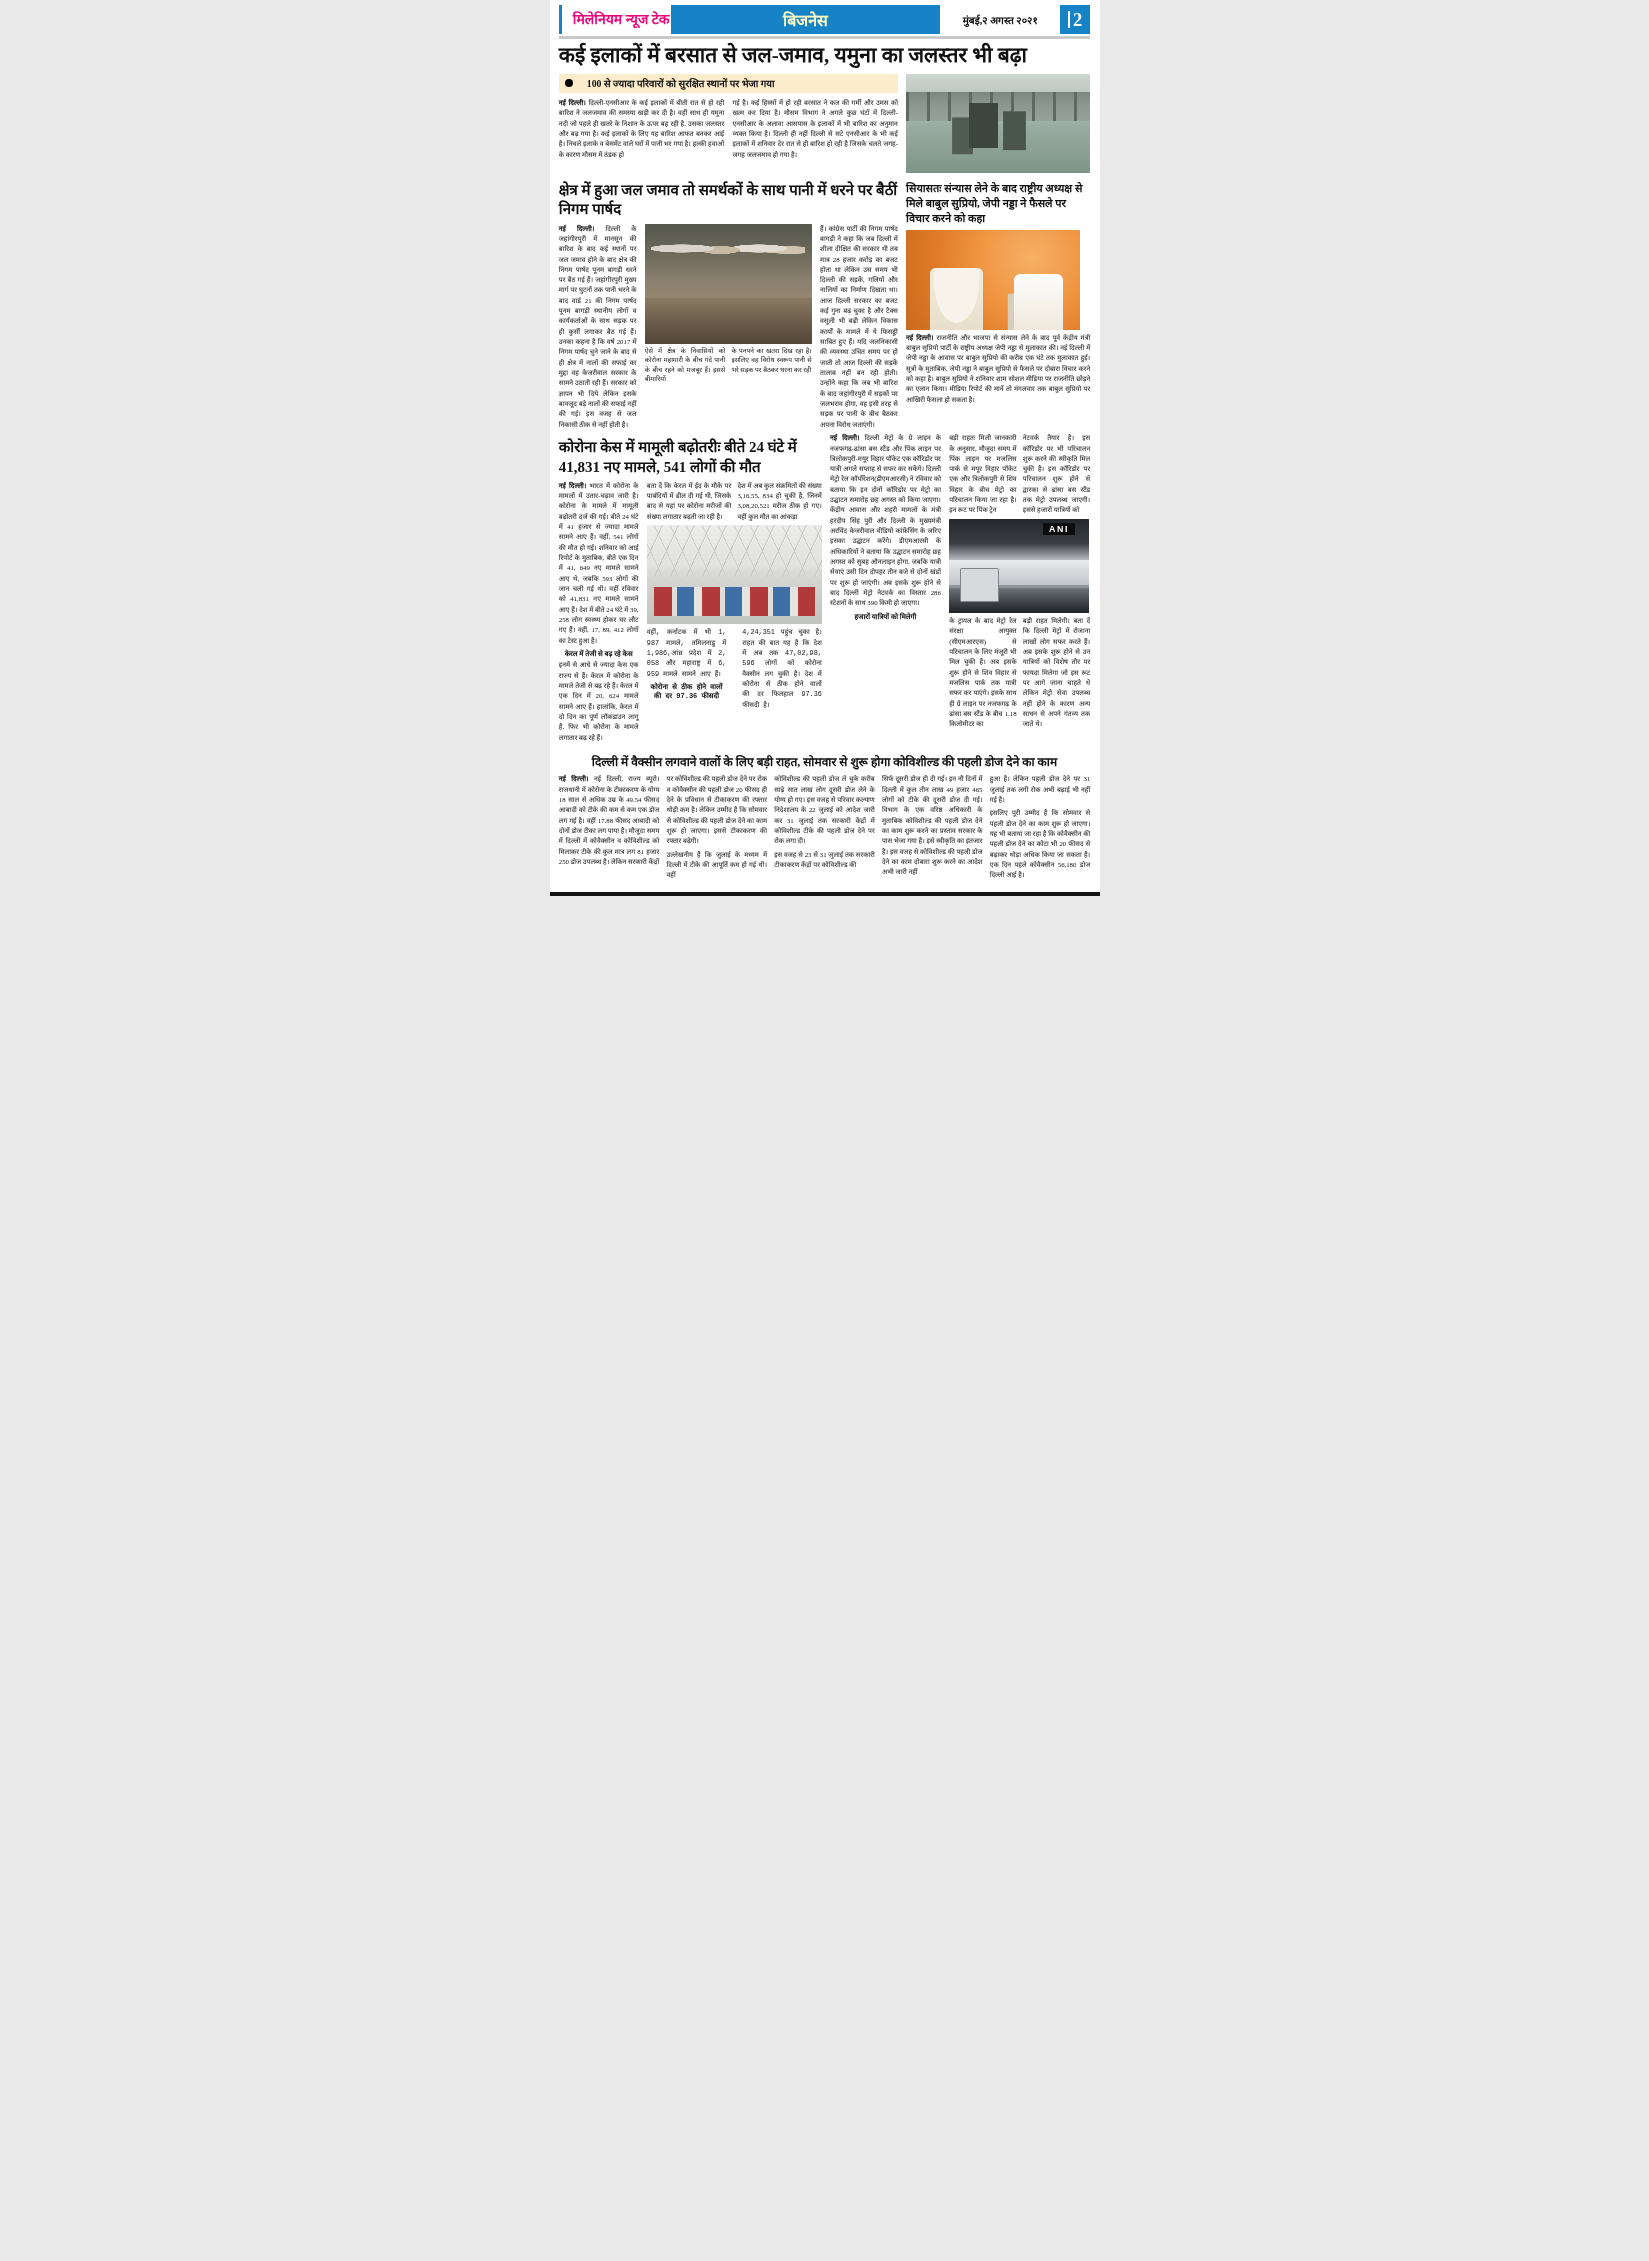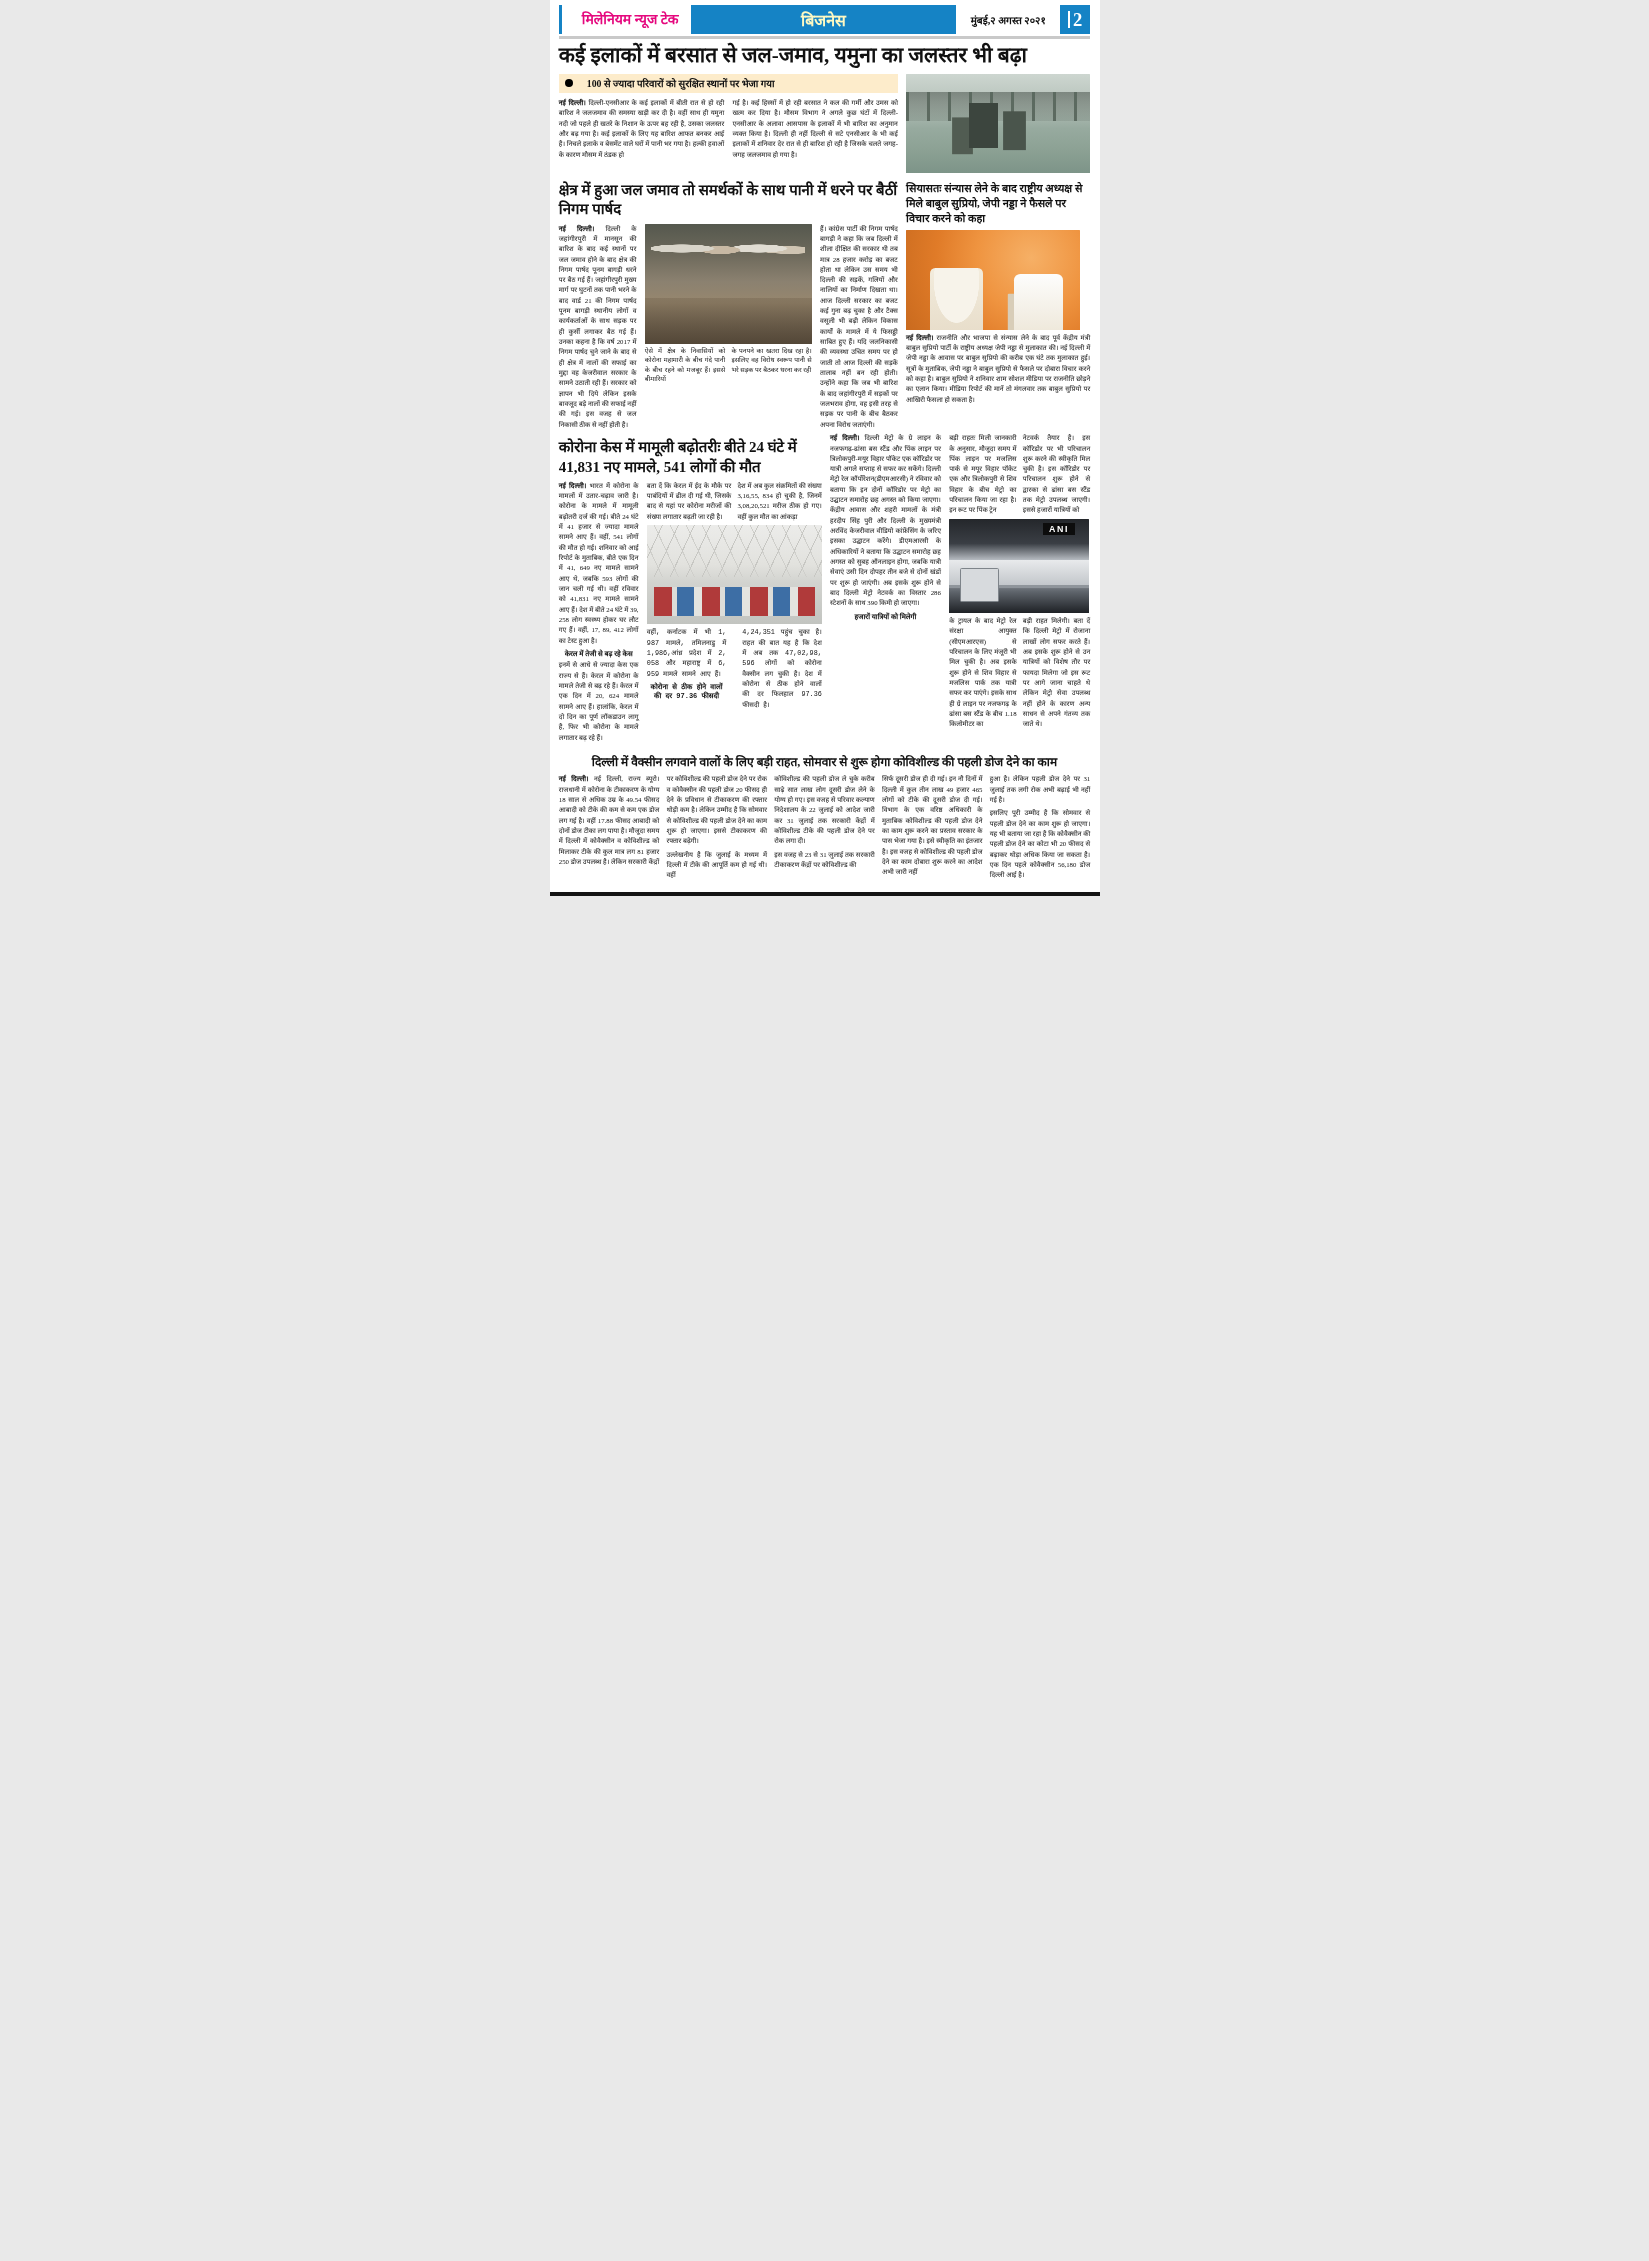--- a/index.html
+++ b/index.html
@@ -1,26 +1,26 @@
 <!DOCTYPE html>
 <html style="font-size:8.3px"><head>
 <meta charset="utf-8">
 <style>
   html,body{margin:0;padding:0;background:#e9e9e9;}
   .page{width:550px;min-height:754px;margin:0 auto;background:#fff;
         font-family:"Liberation Serif",serif;color:#111;
         padding:5.2px 9.3px 0 9.3px;box-sizing:border-box;position:relative;}
   
   .masthead{display:flex;height:29px;align-items:stretch;}
-  .m-logo{width:132px;display:flex;align-items:center;border-left:3.1px solid #1583c5;
-          padding-left:20px;box-sizing:border-box;}
+  .m-logo{width:112px;display:flex;align-items:center;border-left:3.1px solid #1583c5;
+          padding-left:11px;box-sizing:border-box;}
   .m-logo span{color:#e5087e;font-weight:bold;font-size:14px;line-height:1;}
   .m-band{flex:1;background:#1583c5;color:#fef9c3;display:flex;align-items:center;
           justify-content:center;font-size:16px;font-weight:bold;text-align:right;}
-  .m-date{width:104px;display:flex;align-items:center;justify-content:center;
+  .m-date{width:120px;display:flex;align-items:center;justify-content:center;
           font-size:10.3px;font-weight:bold;}
   .m-page{width:30px;background:#1583c5;color:#fff;display:flex;align-items:center;
           justify-content:center;font-size:18.6px;font-weight:bold;}
   .m-page i{display:inline-block;border-left:2.1px double #fff;height:17.6px;margin-right:3.1px;}
   .gray-rule{height:3.1px;background:#c9c9c9;margin:1.6px 0 4.1px 0;}
   
   .headline-xl{font-size:21px;font-weight:bold;line-height:1.22;margin:1px 0 5.2px 0;}
   .headline-lg{font-size:15px;font-weight:bold;line-height:1.28;margin:5.2px 0 4.1px 0;}
   .headline-md{font-size:11px;font-weight:bold;line-height:1.35;margin:5.2px 0 4.1px 0;}
   .headline-vax{font-size:12px;font-weight:bold;text-align:center;margin:7.2px 0 4.1px 0;}

